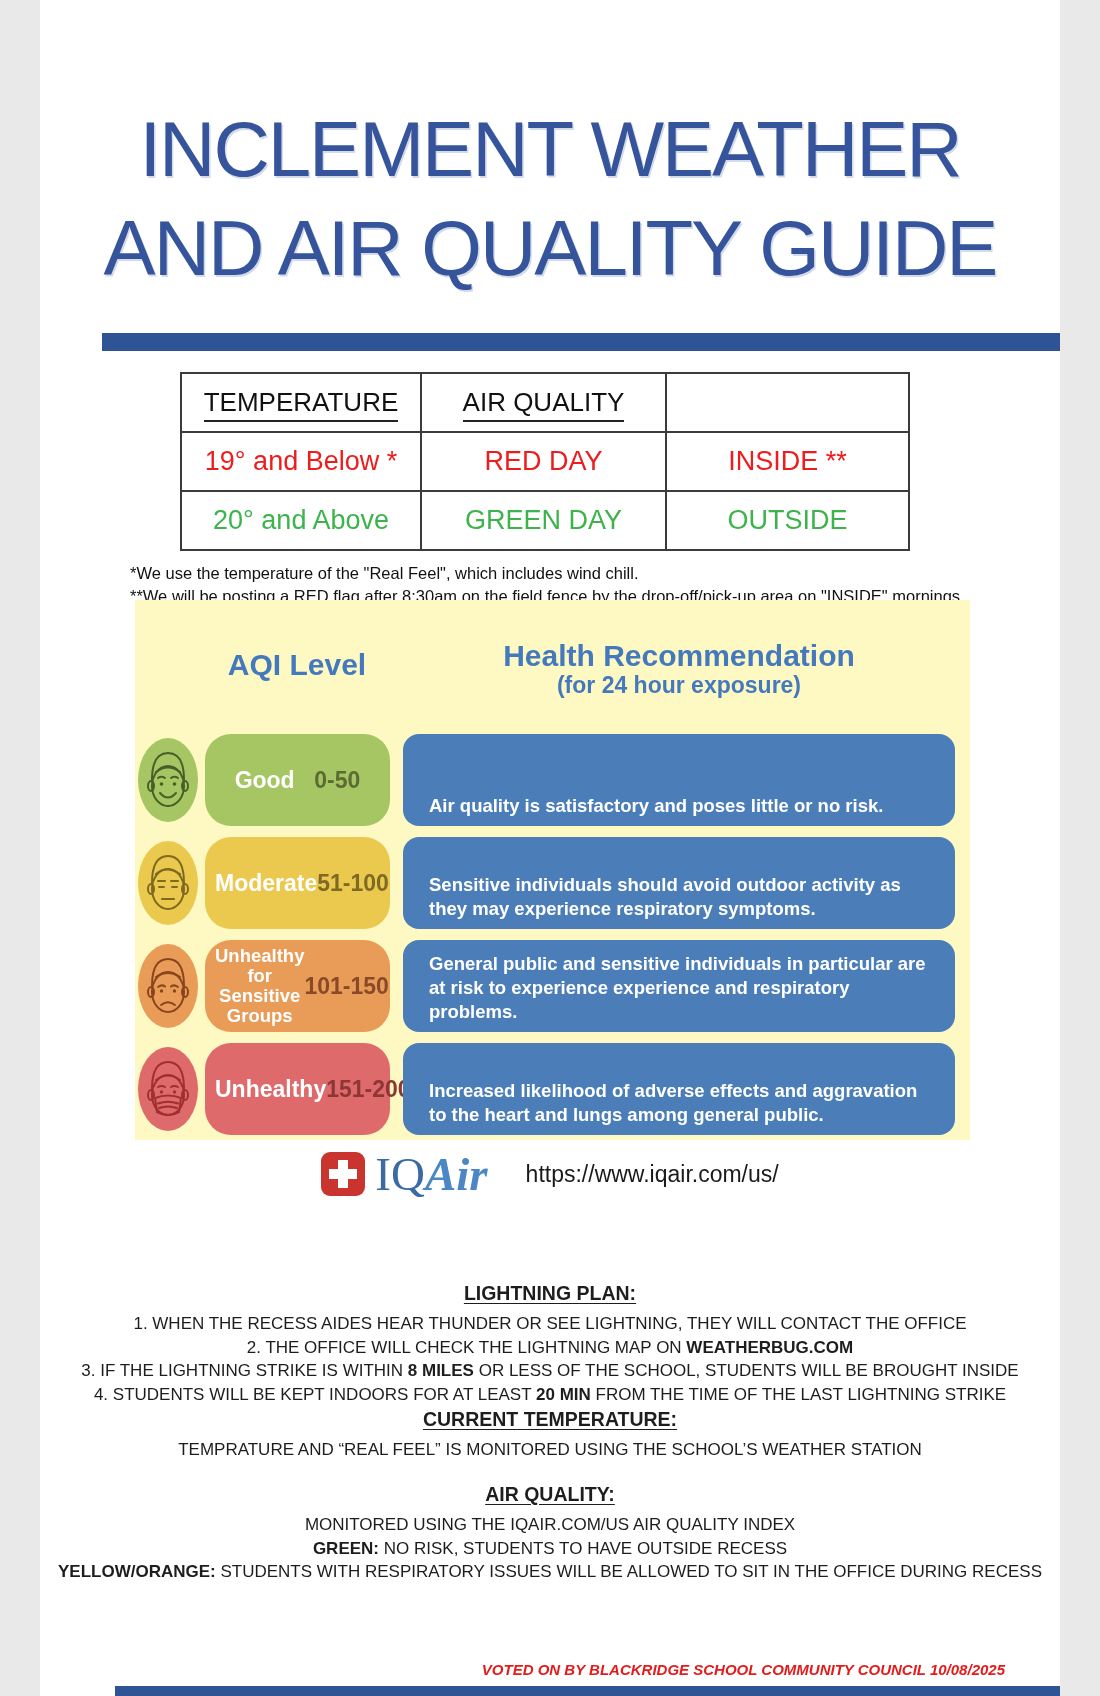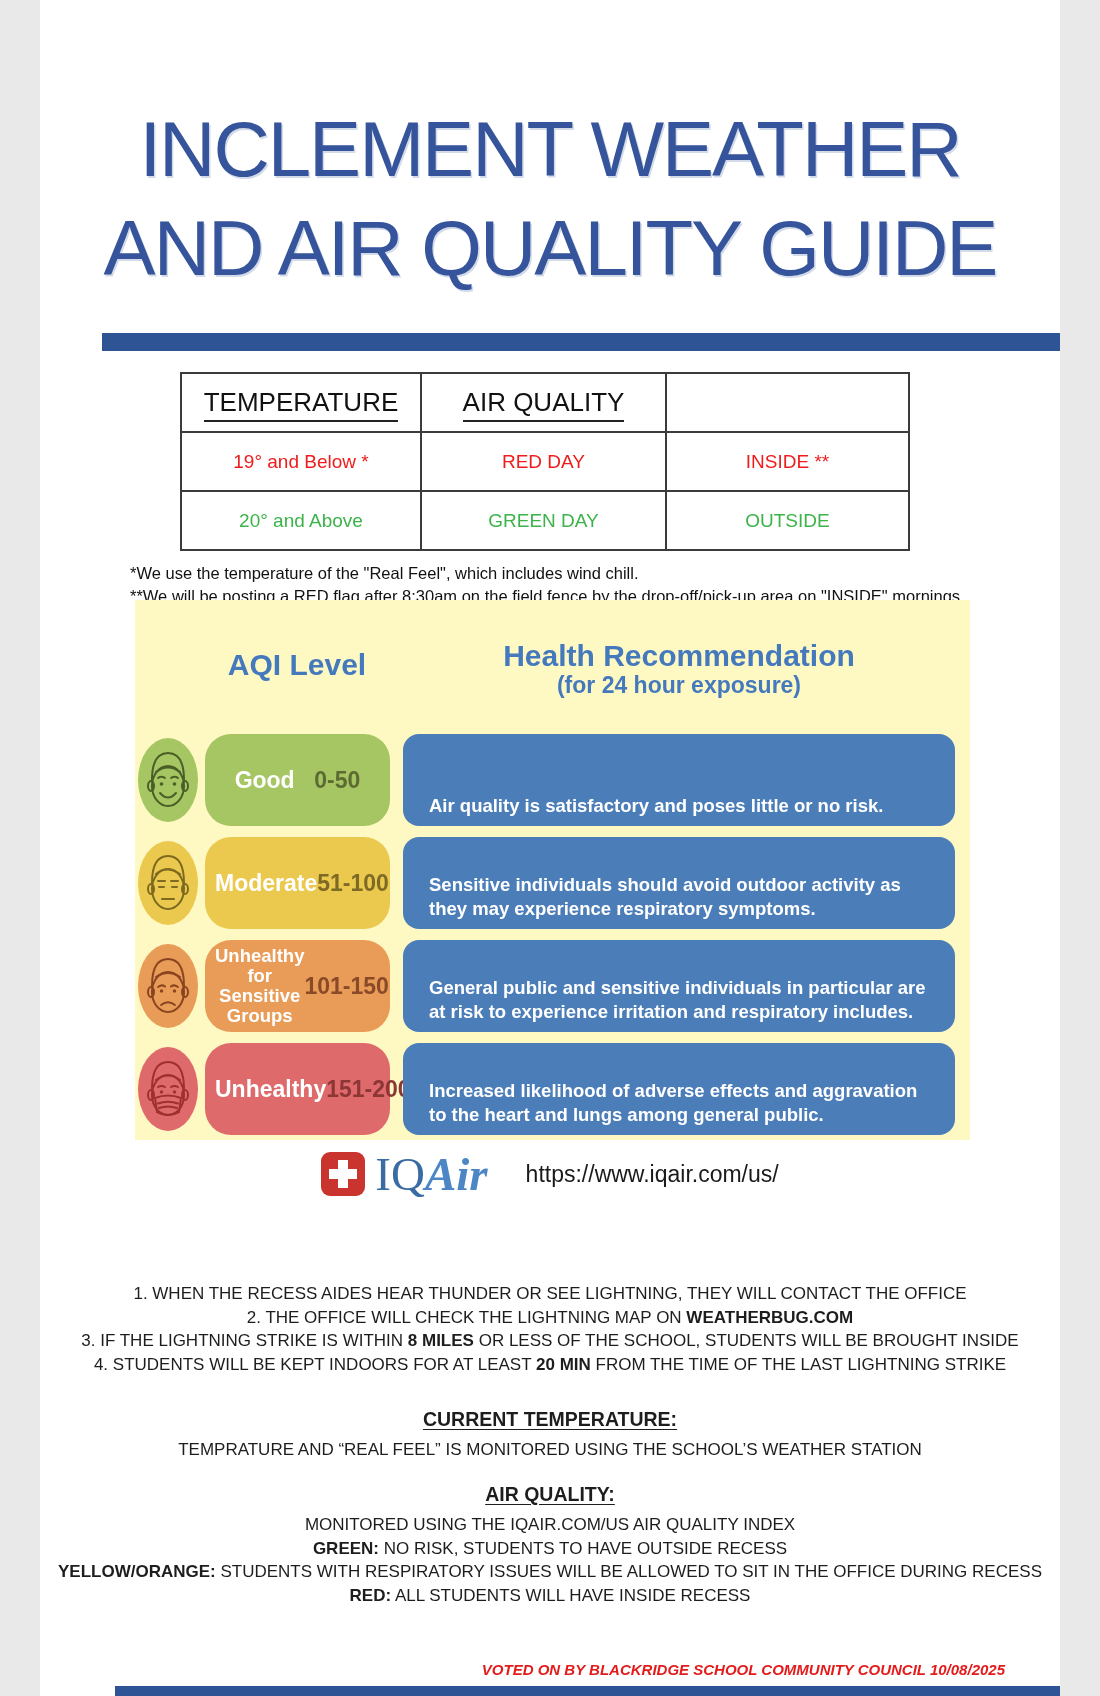--- a/index.html
+++ b/index.html
@@ -20,21 +20,21 @@
   .accent-bar-top { position:absolute; left:62px; top:333px; width:973px; height:18px; background:#2F5496; }
   .accent-bar-bottom { position:absolute; left:75px; right:0; bottom:0; height:10px; background:#2F5496; }
   
   .decision-table { position:absolute; left:140px; top:372px; border-collapse:collapse; }
   .decision-table th, .decision-table td {
     border:2px solid #3b3b3b; text-align:center; vertical-align:middle;
     height:59px; font-weight:400;
   }
   .decision-table th { font-size:26px; color:#111; }
   .decision-table th span { border-bottom:2px solid #222; padding-bottom:3px; }
-  .decision-table td { font-size:19px;border-radius:17px; }
+  .decision-table td { font-size:27px;border-radius:17px; }
   .col-1 { width:240px; } .col-2 { width:245px; } .col-3 { width:243px; }
   .row-red td { color:#EE1C1C; }
   .row-green td { color:#3CB34B; }
   
   .footnotes { position:absolute; left:90px; top:562px; font-size:16.5px; line-height:23px; color:#111; }
   
   .aqi-panel { position:absolute; left:95px; top:600px; width:835px; height:540px; background:#fef9c3; }
   .aqi-left-header {
     position:absolute; left:22px; top:48px; width:280px; text-align:center;
     color:#4479BE; font-size:30px; font-weight:700;
@@ -208,21 +208,21 @@
             <path d="M20 43 Q24 40 27 42.5"></path>
               <path d="M33 42.5 Q36 40 40 43"></path>
             <path d="M23 61 Q30 55.5 37 61"></path>
           </svg>
         </div>
         <div class="level-pill pill-orange">
           <span class="level-name small">Unhealthy for Sensitive Groups</span>
           <span class="level-range range-orange">101-150</span>
         </div>
         <div class="rec-card">
-          <span>General public and sensitive individuals in particular are at risk to experience irritation and respiratory includes.</span>
+          <span>General public and sensitive individuals in particular are at risk to experience experience and respiratory problems.</span>
         </div>
       </div>
 
       <div class="aqi-row">
         <div class="face-circle pill-red">
           <svg viewBox="0 0 60 84" fill="none" stroke="#A03030" stroke-width="2" stroke-linecap="round">
             <ellipse cx="30" cy="48" rx="16" ry="20"></ellipse>
             <path d="M14 42 C14 23 20 15 30 15 C40 15 46 23 46 42"></path>
             <path d="M18 33 Q30 24 42 33"></path>
             <ellipse cx="13" cy="48" rx="3" ry="5"></ellipse>
@@ -250,36 +250,36 @@
 
   <div class="iqair-line">
     <div class="iqair-logo">
       <div class="swiss-square"></div>
       <div class="iqair-word"><span class="iq">IQ</span><span class="air">Air</span></div>
     </div>
     <a class="iqair-url" href="#">https://www.iqair.com/us/</a>
   </div>
 
   <div class="text-section sec-lightning">
+    <div class="section-title">LIGHTNING PLAN:</div>
     <div class="section-line">1. WHEN THE RECESS AIDES HEAR THUNDER OR SEE LIGHTNING, THEY WILL CONTACT THE OFFICE</div>
     <div class="section-line">2. THE OFFICE WILL CHECK THE LIGHTNING MAP ON <b>WEATHERBUG.COM</b></div>
     <div class="section-line">3. IF THE LIGHTNING STRIKE IS WITHIN <b>8 MILES</b> OR LESS OF THE SCHOOL, STUDENTS WILL BE BROUGHT INSIDE</div>
     <div class="section-line">4. STUDENTS WILL BE KEPT INDOORS FOR AT LEAST <b>20 MIN</b> FROM THE TIME OF THE LAST LIGHTNING STRIKE</div>
   </div>
 
   <div class="text-section sec-temp">
     <div class="section-title">CURRENT TEMPERATURE:</div>
     <div class="section-line">TEMPRATURE AND “REAL FEEL” IS MONITORED USING THE SCHOOL’S WEATHER STATION</div>
   </div>
 
   <div class="text-section sec-air">
     <div class="section-title">AIR QUALITY:</div>
     <div class="section-line">MONITORED USING THE IQAIR.COM/US AIR QUALITY INDEX</div>
     <div class="section-line"><b>GREEN:</b> NO RISK, STUDENTS TO HAVE OUTSIDE RECESS</div>
     <div class="section-line"><b>YELLOW/ORANGE:</b> STUDENTS WITH RESPIRATORY ISSUES WILL BE ALLOWED TO SIT IN THE OFFICE DURING RECESS</div>
-    <div class="section-line"><b>RED:</b> ALL STUDENTS WILL HAVE INSIDE RECESS</div>
   </div>
 
   <div class="footer-note">VOTED ON BY BLACKRIDGE SCHOOL COMMUNITY COUNCIL 10/08/2025</div>
 
   <div class="accent-bar-bottom"></div>
 
 </div>
 
 </body></html>

